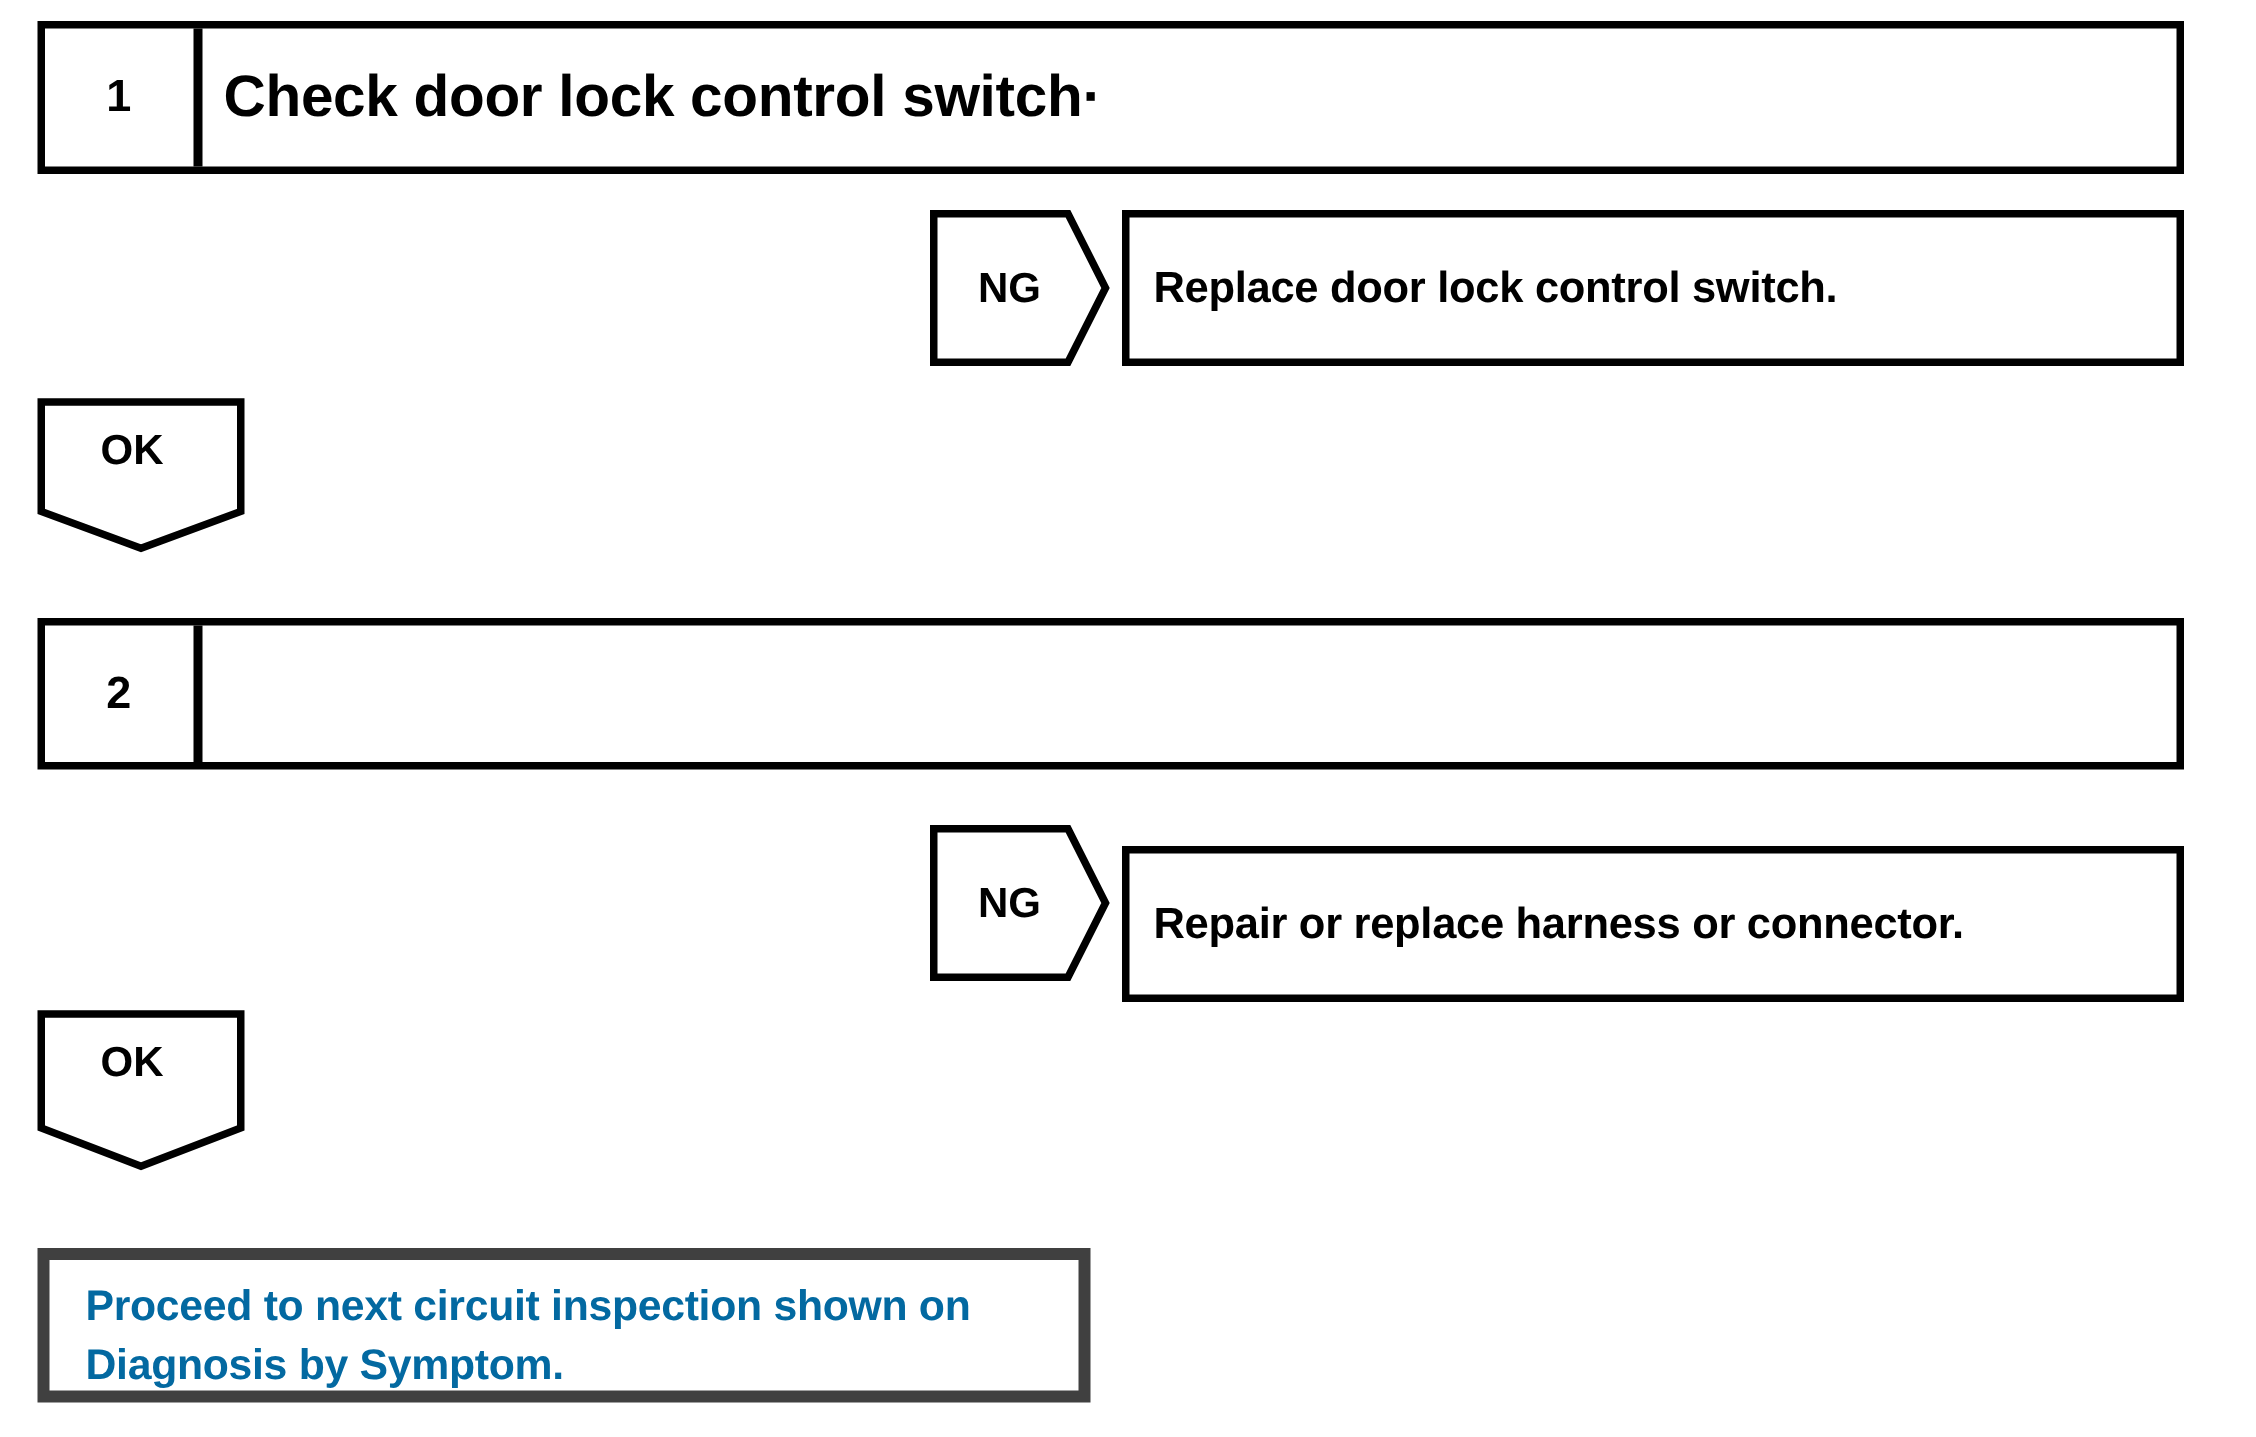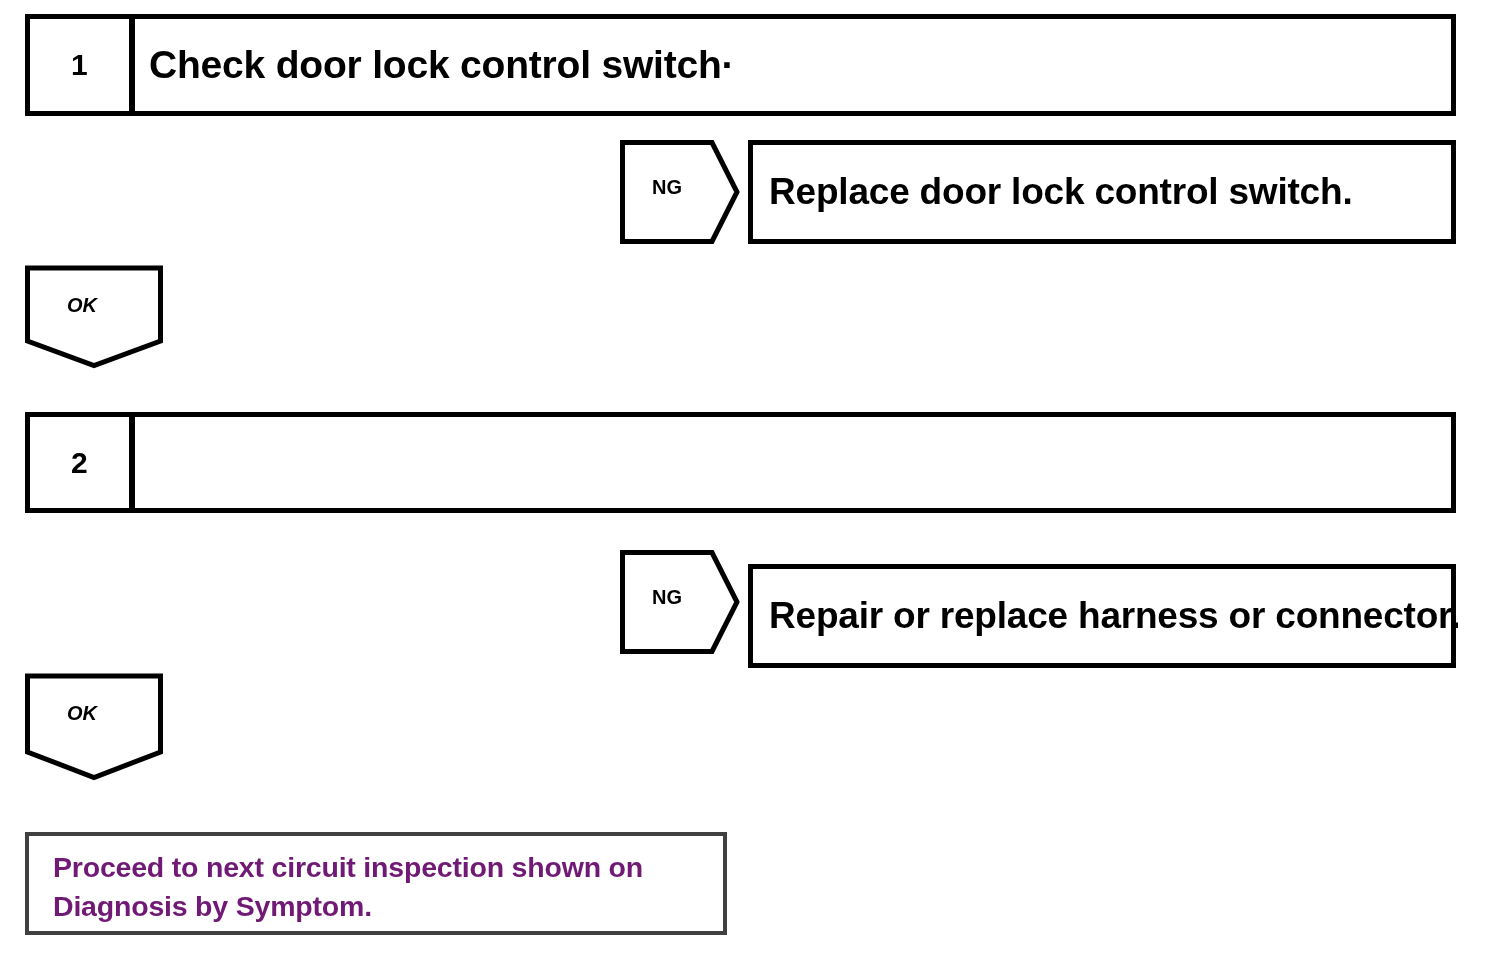--- a/index.html
+++ b/index.html
@@ -52,62 +52,61 @@
 
   
   .action-box {
     position: absolute;
     box-sizing: border-box;
     border: 5px solid #000000;
     background: #ffffff;
     display: flex;
     align-items: center;
     padding-left: 16px;
-    font-size: 37px;
+    font-size: 29px;
     font-weight: bold;
     color: #000000;
     letter-spacing: -0.2px;
     white-space: nowrap;
   }
 
   
   .terminal-box {
     position: absolute;
     box-sizing: border-box;
-    border: 4px solid #404040;
+    border: 8px solid #404040;
     background: #ffffff;
     padding: 12px 10px 0 24px;
     font-size: 28.5px;
     font-weight: bold;
-    color: #701a75;
+    color: #0369a1;
     letter-spacing: -0.2px;
     line-height: 1.37;
   }
   .terminal-line { display: block; white-space: nowrap; }
 
   
   .tag {
     position: absolute;
   }
   .tag svg { display: block; overflow: visible; }
   .tag .tag-label {
     position: absolute;
-    font-size: 20px;
+    font-size: 28px;
     font-weight: bold;
     color: #000000;
     letter-spacing: 0px;
   }
   .tag-ng .tag-label {
     left: 32px;
     top: 36px;
   }
   .tag-ok .tag-label {
     left: 42px;
-    top: 26px;
-    font-style: italic;
+    top: 16px;
   }
 </style>
 </head>
 <body>
 
 <div id="canvas">
 
   <div class="step-box" style="left:25px; top:14px; width:1431px; height:102px;">
     <div class="step-num">1</div>
     <div class="step-text">Check door lock control switch·</div>

